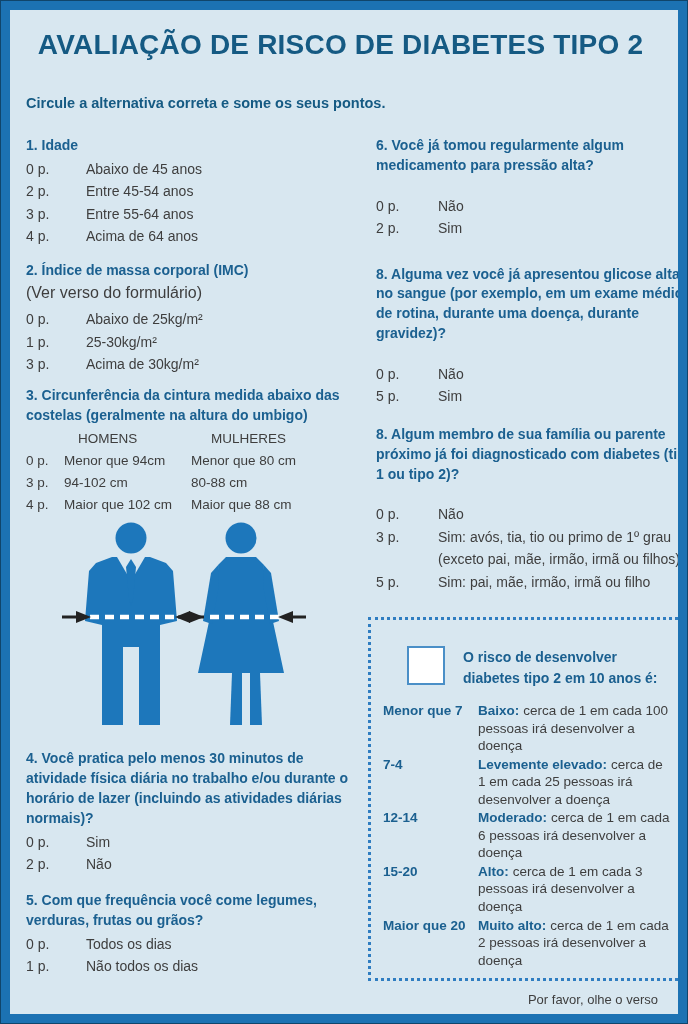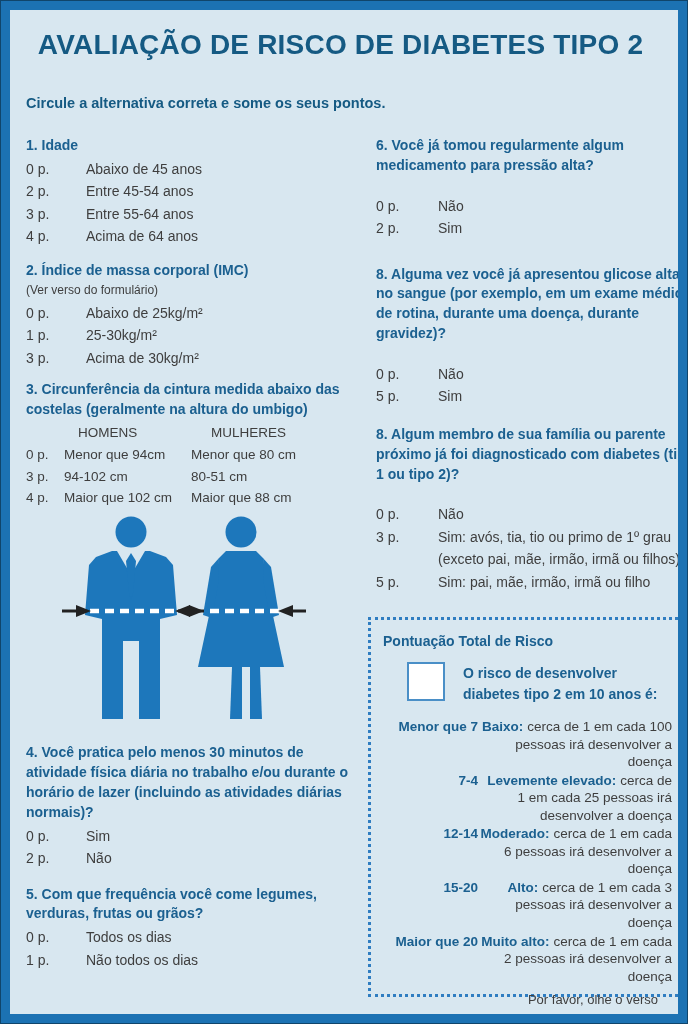--- a/index.html
+++ b/index.html
@@ -34,21 +34,21 @@
   }
 
   .col-left  { position:absolute; left:16px;  top:126px; width:326px; }
   .col-right { position:absolute; left:366px; top:126px; width:320px; }
 
   .qh {
     color:#1b6090; font-weight:bold;
     font-size:14px; line-height:1.42;
   }
   .subhead {
-    color:#3e3e3e; font-size:12px; line-height:1.55;
+    color:#3e3e3e; font-size:16px; line-height:1.55;
   }
   .opts { margin-top:2px; }
   .opt { display:flex; font-size:14px; color:#3e3e3e; line-height:1.6; }
   .pts { flex:0 0 60px; }
   .col-right .pts { flex:0 0 62px; }
   .lbl { flex:1; }
 
   .mt-q2 { margin-top:14px; }
   .mt-q3 { margin-top:11px; }
   .mt-q4 { margin-top:14px; }
@@ -84,21 +84,21 @@
     border:2px solid #4a8fc7;
     color:#3e3e3e; text-align:center; font-size:16px; line-height:36px;
   }
   .score-label {
     margin-left:18px; width:225px;
     color:#1b6090; font-weight:bold;
     font-size:14px; line-height:1.5;
     padding-top:1px;
   }
   .levels { margin-top:13px; }
-  .level { display:flex; font-size:13.5px; line-height:1.3; margin-bottom:1px;text-align:right; }
+  .level { display:flex; font-size:13.5px; line-height:1.3; margin-bottom:1px; }
   .range { flex:0 0 95px; font-weight:bold; color:#1b6090; }
   .ldesc { flex:1; color:#3e3e3e; }
   .lname { font-weight:bold; color:#1b6090; padding-right:4px; }
 
   .footer-note {
     position:absolute; right:20px; bottom:7px;
     font-size:13px; color:#3e3e3e;margin-top:44px;
   }
 </style>
 </head>
@@ -162,21 +162,21 @@
             <span class="q3-c3">MULHERES</span>
           </div>
           <div class="q3-row">
             <span class="q3-c1">0 p.</span>
             <span class="q3-c2">Menor que 94cm</span>
             <span class="q3-c3">Menor que 80 cm</span>
           </div>
           <div class="q3-row">
             <span class="q3-c1">3 p.</span>
             <span class="q3-c2">94-102 cm</span>
-            <span class="q3-c3">80-51 cm</span>
+            <span class="q3-c3">80-88 cm</span>
           </div>
           <div class="q3-row">
             <span class="q3-c1">4 p.</span>
             <span class="q3-c2">Maior que 102 cm</span>
             <span class="q3-c3">Maior que 88 cm</span>
           </div>
         </div>
       </section>
 
       <svg class="figures" viewBox="0 0 300 210" xmlns="http://www.w3.org/2000/svg">
@@ -286,21 +286,20 @@
             <span class="lbl">Sim: avós, tia, tio ou primo de 1º grau (exceto pai, mãe, irmão, irmã ou filhos)</span>
           </div>
           <div class="opt">
             <span class="pts">5 p.</span>
             <span class="lbl">Sim: pai, mãe, irmão, irmã ou filho</span>
           </div>
         </div>
       </section>
 
       <div class="risk-box">
-        <div class="risk-title">Pontuação Total de Risco</div>
         <div class="score-row">
           <div class="score-input"></div>
           <div class="score-label">O risco de desenvolver diabetes tipo 2 em 10 anos é:</div>
         </div>
         <div class="levels">
           <div class="level">
             <span class="range">Menor que 7</span>
             <span class="ldesc"><b class="lname">Baixo:</b><span>cerca de 1 em cada 100 pessoas irá desenvolver a doença</span></span>
           </div>
           <div class="level">

